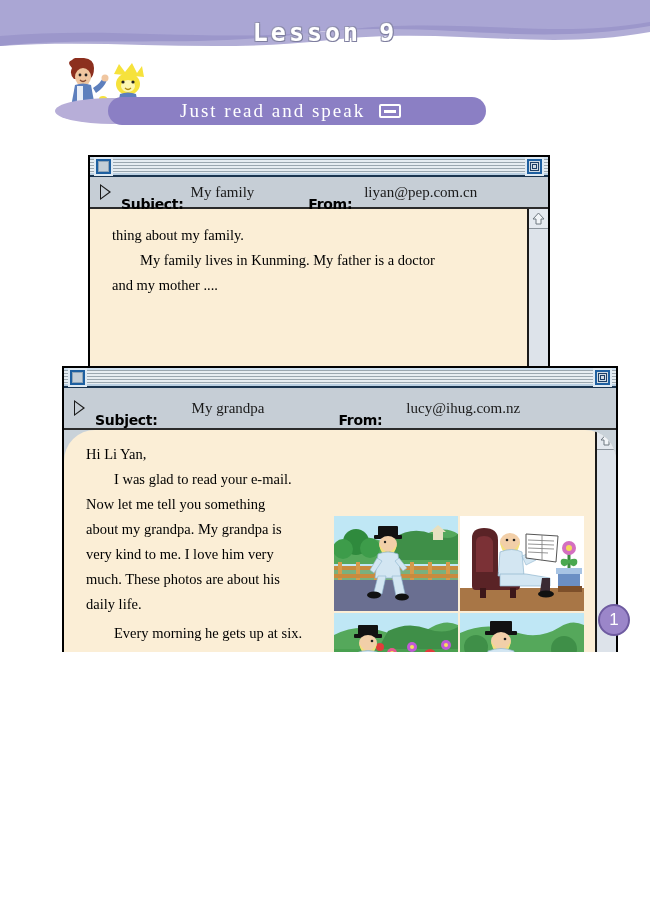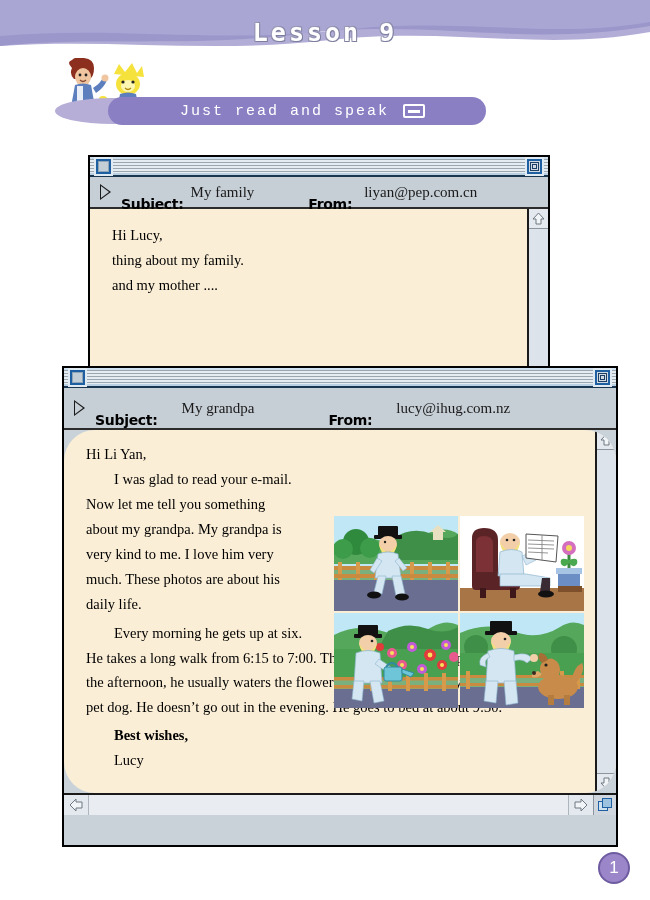--- a/index.html
+++ b/index.html
@@ -4,21 +4,21 @@
 <style>
   html, body {
     margin: 0; padding: 0;
     width: 650px; height: 900px;
     background: #ffffff;
     font-family: "Liberation Serif", serif;
     overflow: hidden;
   }
   #page {
     position: relative;
-    width: 650px; height: 900px;
+    width: 650px; height: 652px;
     background: #ffffff;
     overflow: hidden;
   }
 
   
   .wave-wrap { position: absolute; top: 0; left: 0; width: 650px; height: 62px; }
   .wave-wrap svg { display: block; }
 
   .lesson-title {
     position: absolute;
@@ -41,22 +41,22 @@
     position: absolute;
     left: 108px; top: 97px;
     width: 378px; height: 28px;
     background: #8b7fc4;
     border-radius: 14px;
     display: flex; align-items: center;
     z-index: 3;
   }
   .pill-label {
     margin-left: 72px;
-    font-family: Liberation Mono, monospace;
-    font-size: 15px;
+    font-family: Liberation Serif, serif;
+    font-size: 19px;
     color: #ffffff;
     letter-spacing: 2px;
     white-space: nowrap;
   }
   .pill-icon {
     margin-left: 14px; width: 22px; height: 14px;
     border: 2px solid #ffffff; border-radius: 2px;
     position: relative; box-sizing: border-box;
   }
   .pill-icon:after {
@@ -319,22 +319,22 @@
     <div class="hdr">
       <div class="tri"></div>
       <span class="lbl-bold">Subject:</span>
       <span class="lbl-val" style="margin-left:7px;">My family</span>
       <span class="lbl-bold" style="margin-left:54px;">From:</span>
       <span class="lbl-val" style="margin-left:12px;">liyan@pep.com.cn</span>
     </div>
 
     <div class="wbody" style="height:159px; padding:14px 34px 0 22px;">
       <div class="letter">
-        <div>Hi Lucy,</div>
         <div>thing about my family.</div>
+        <div class="indent">My family lives in Kunming. My father is a doctor</div>
         <div>and my mother ....</div>
       </div>
 
       <div class="vscroll">
         <div class="sb-arrow top">
           <svg width="13" height="13" viewBox="0 0 13 13">
             <path d="M6.5,1 L12,7 L9,7 L9,12 L4,12 L4,7 L1,7 Z" fill="#f2f5f8" stroke="#6f7880"></path>
           </svg>
         </div>
       </div>
@@ -353,21 +353,21 @@
           <rect x="0.5" y="0.5" width="8" height="8" fill="none" stroke="#1d3f66"></rect>
           <rect x="2.5" y="2.5" width="4" height="4" fill="none" stroke="#1d3f66"></rect>
           <path d="M0,8.5 L8.5,8.5 L8.5,4" fill="none" stroke="#1d3f66"></path>
         </svg>
       </div>
     </div>
 
     <div class="hdr" style="height:42px;">
       <div class="tri"></div>
       <span class="lbl-bold">Subject:</span>
-      <span class="lbl-val" style="margin-left:24px;">My grandpa</span>
+      <span class="lbl-val" style="margin-left:34px;">My grandpa</span>
       <span class="lbl-bold" style="margin-left:74px;">From:</span>
       <span class="lbl-val" style="margin-left:24px;">lucy@ihug.com.nz</span>
     </div>
 
     <div class="wbody" style="height:363px; padding:12px 30px 0 12px;border-radius:31px;">
 
       <div class="photos" style="right:32px; top:86px; left:auto;">
         <div class="photo">
           <svg width="124" height="95" viewBox="0 0 124 95">
             <rect width="124" height="95" fill="#bfe7f5"></rect>

